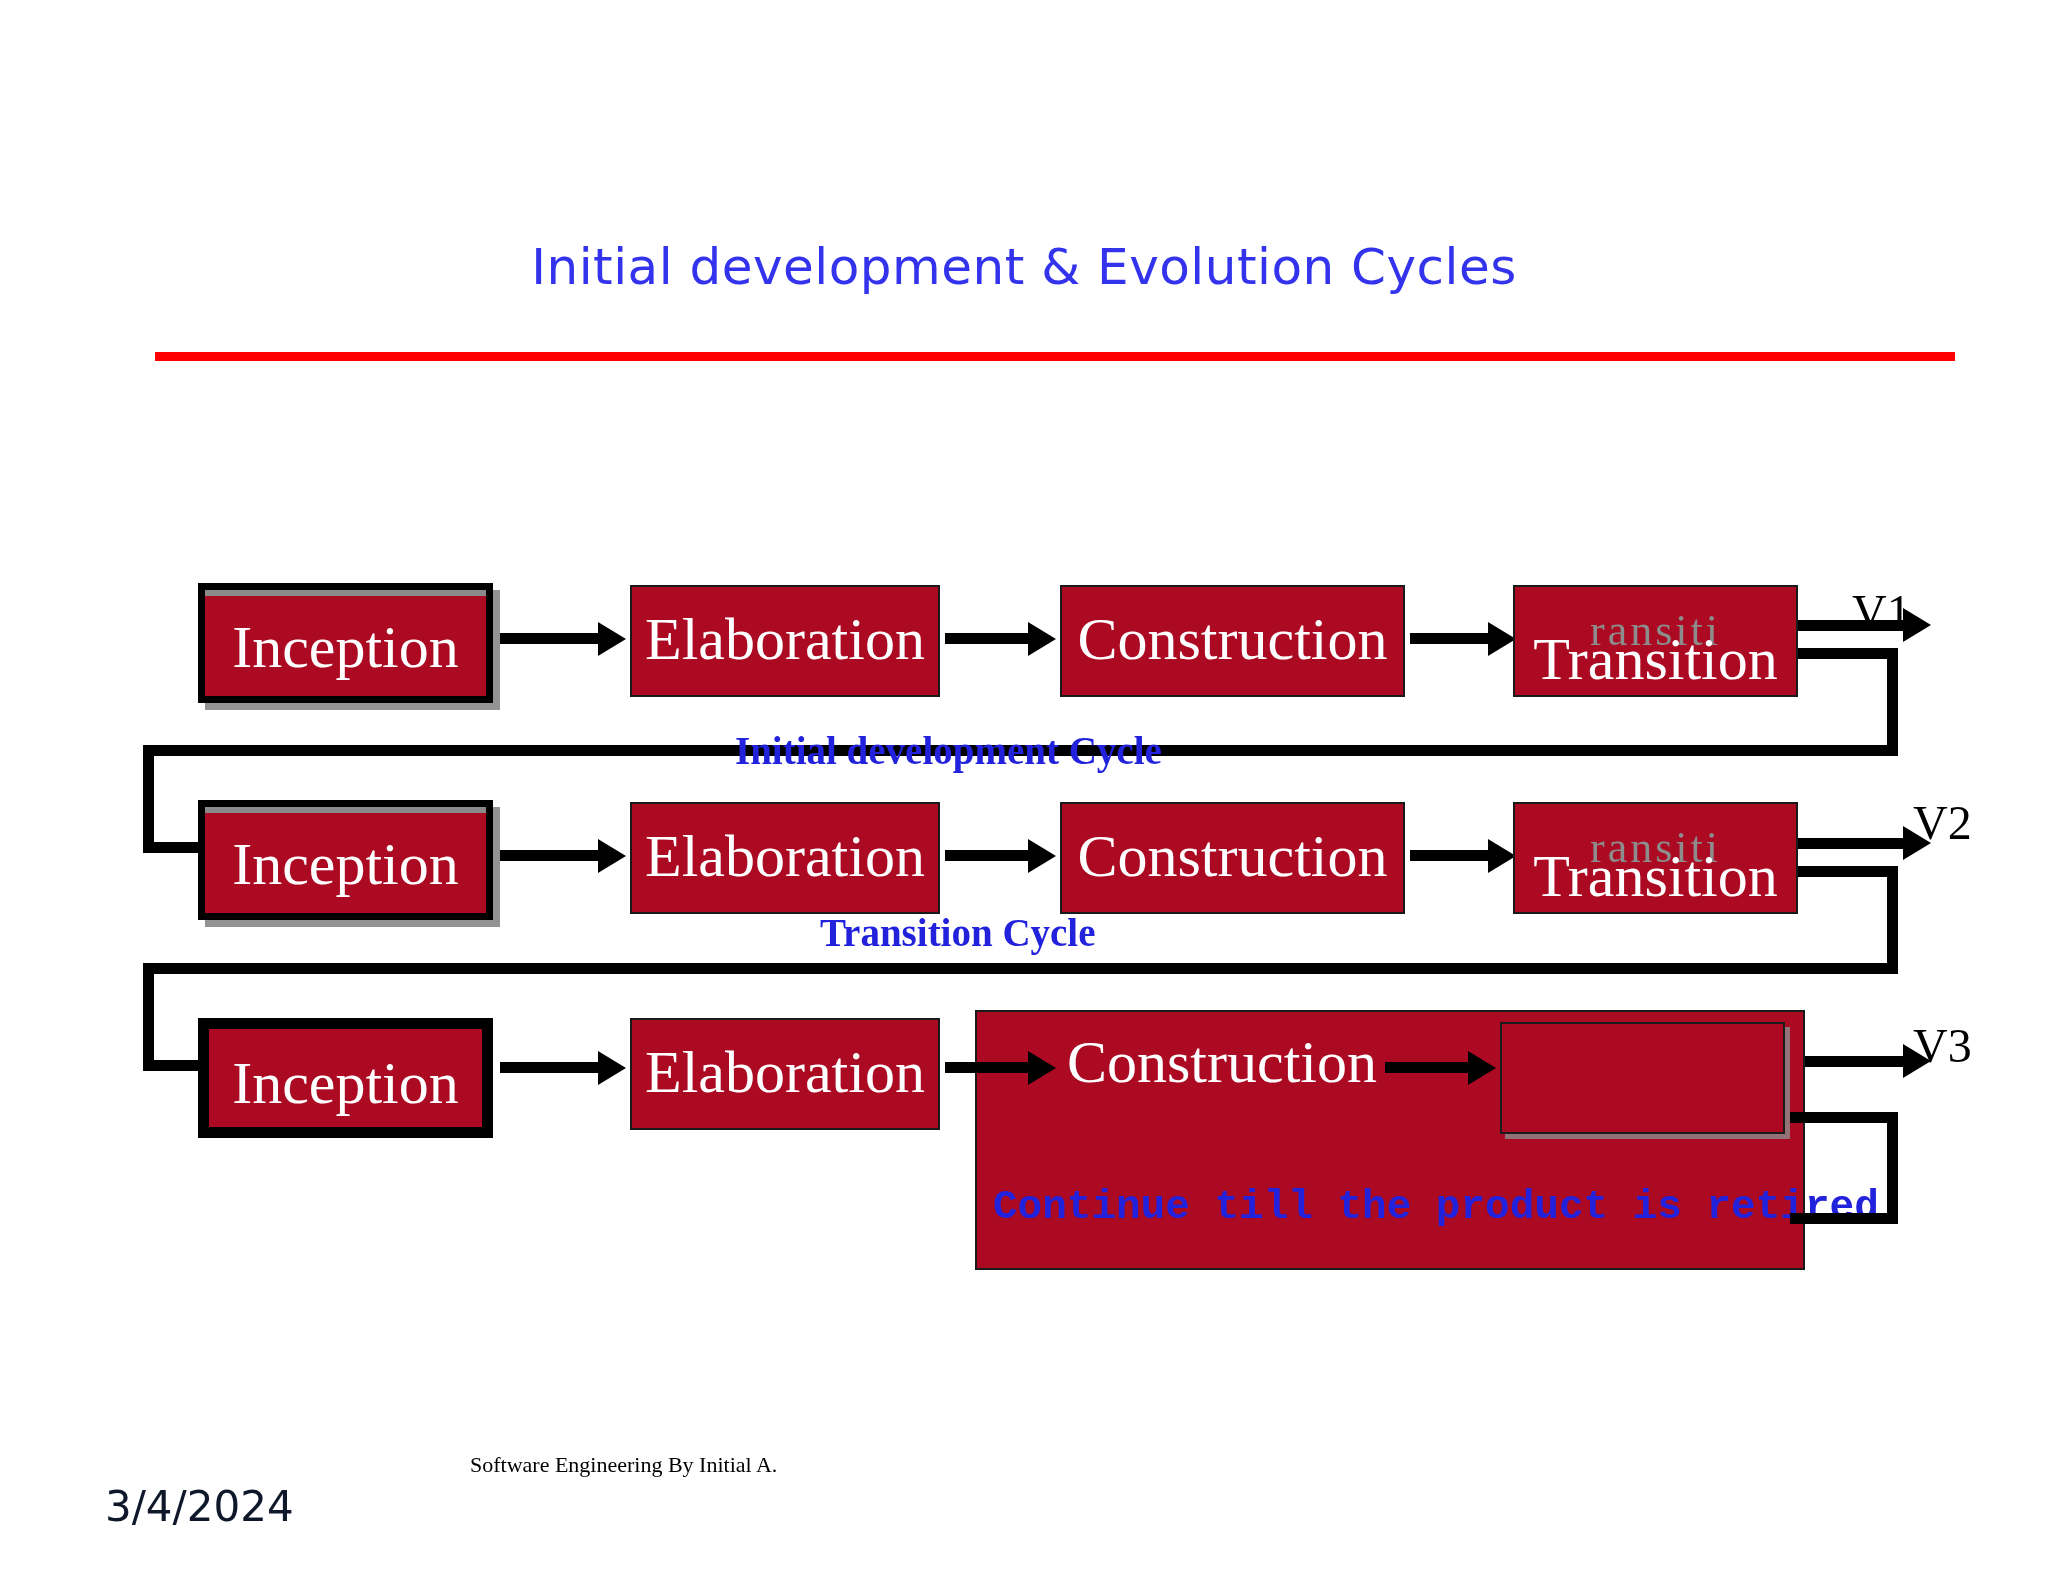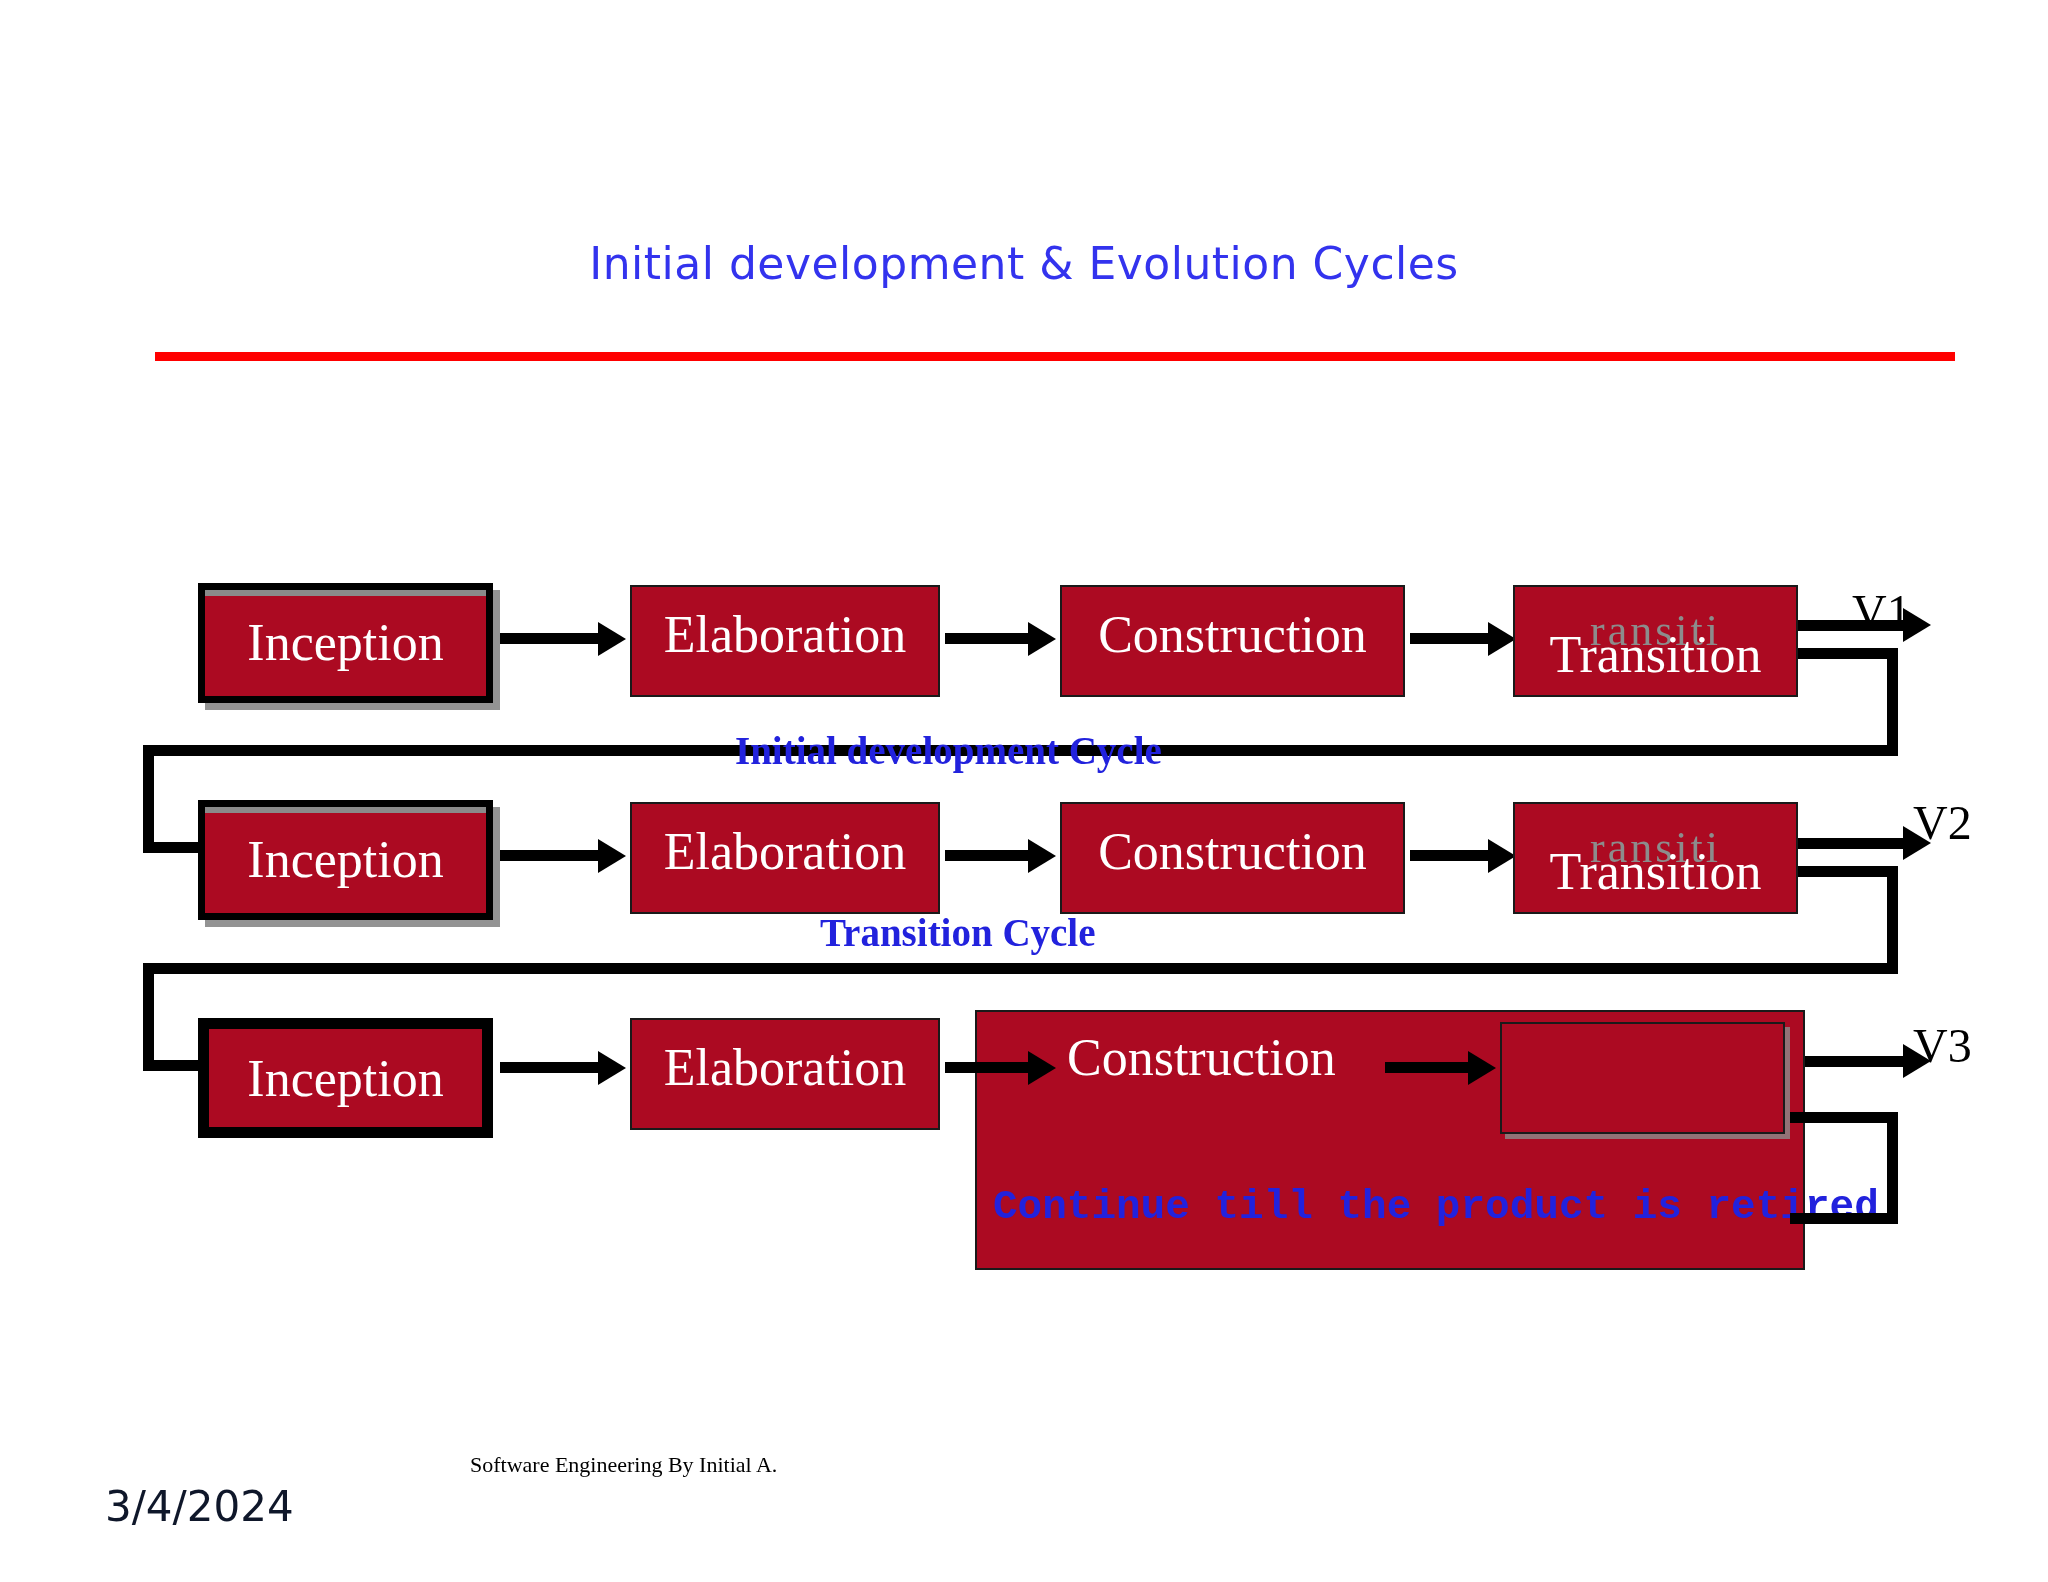--- a/index.html
+++ b/index.html
@@ -18,21 +18,21 @@
 
   
   .title {
     position: absolute;
     left: 0;
     top: 238px;
     width: 2048px;
     text-align: center;
     color: #3333ee;
     font-family: "DejaVu Sans", sans-serif;
-    font-size: 44px;
+    font-size: 50px;
     font-weight: 400;
     letter-spacing: 0.5px;
     white-space: nowrap;
   }
   .title-rule {
     position: absolute;
     left: 155px;
     top: 352px;
     width: 1800px;
     height: 9px;
@@ -46,21 +46,21 @@
     box-sizing: border-box;
     border: 2px solid #1a1a1a;
   }
   .box .label {
     position: absolute;
     left: 0;
     width: 100%;
     text-align: center;
     color: #ffffff;
     font-family: "Liberation Serif", "DejaVu Serif", serif;
-    font-size: 52px;
+    font-size: 60px;
     line-height: 1;
     white-space: nowrap;
   }
   
   .box.inception {
     border: 7px solid #000000;
     background: #ac0a22;
   }
   .box.inception.shadowed {
     box-shadow: 7px 7px 0 0 rgba(128,128,128,0.85);

